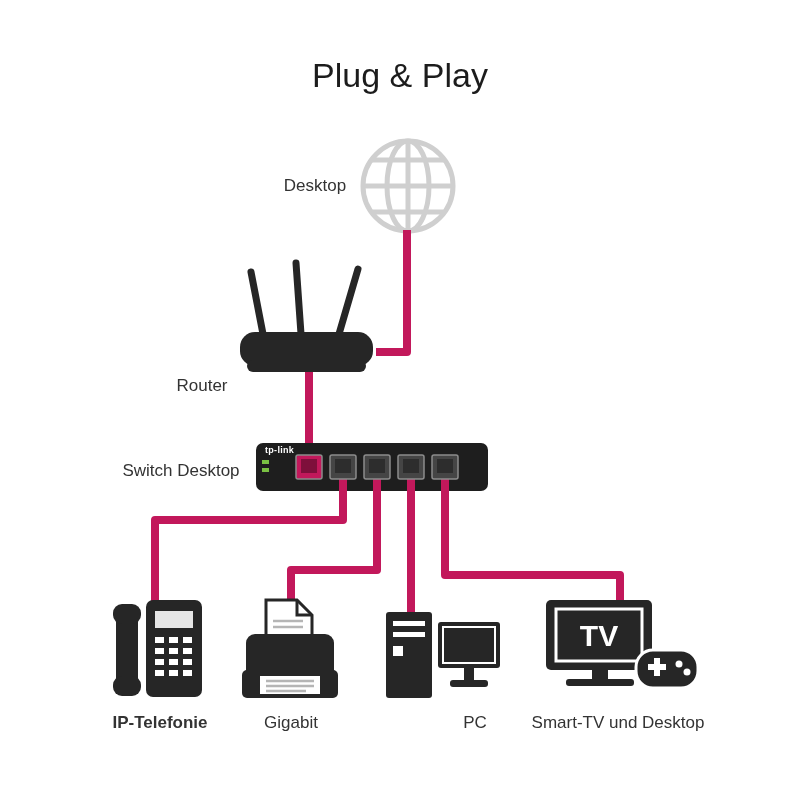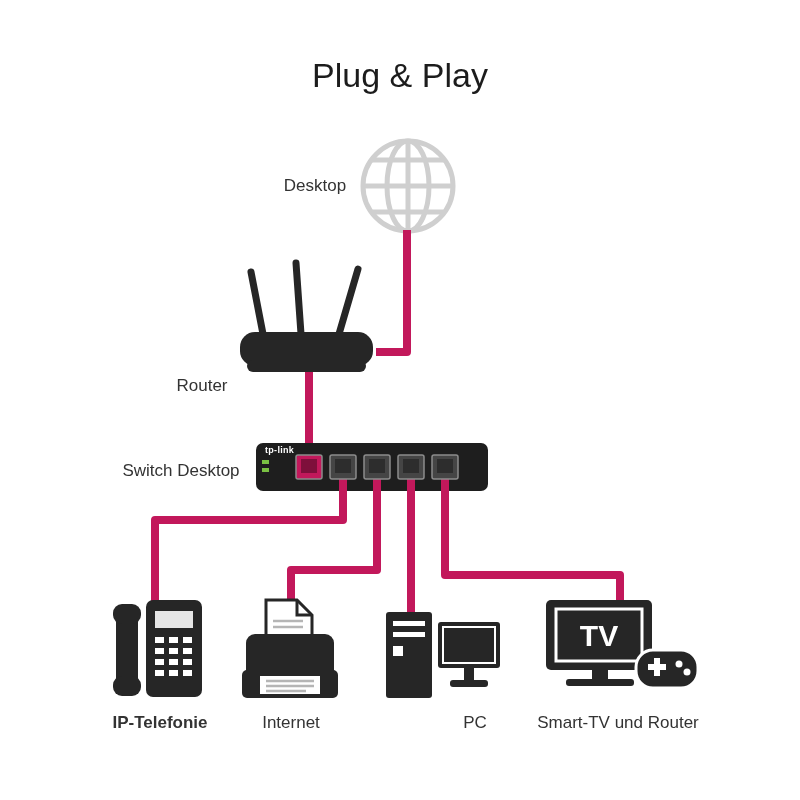--- a/index.html
+++ b/index.html
@@ -152,17 +152,17 @@
 
   <div class="label" style="left:315px; top:185px;">Desktop</div>
 
   <div class="label" style="left:202px; top:341px;margin-top:44px;">Router</div>
 
   <div class="label" style="left:181px; top:470px;">
     <span style="display:block">Switch Desktop</span>
   </div>
 
   <div class="label" style="left:160px; top:722px;font-weight:bold;">IP-Telefonie</div>
-  <div class="label" style="left:291px; top:722px;">Internet</div>
+  <div class="label" style="left:291px; top:722px;">Gigabit</div>
   <div class="label" style="left:447px; top:722px;margin-left:28px;">PC</div>
-  <div class="label" style="left:618px; top:722px;">Smart-TV und Router</div>
+  <div class="label" style="left:618px; top:722px;">Smart-TV und Desktop</div>
 
 </div>
 
 </body></html>

